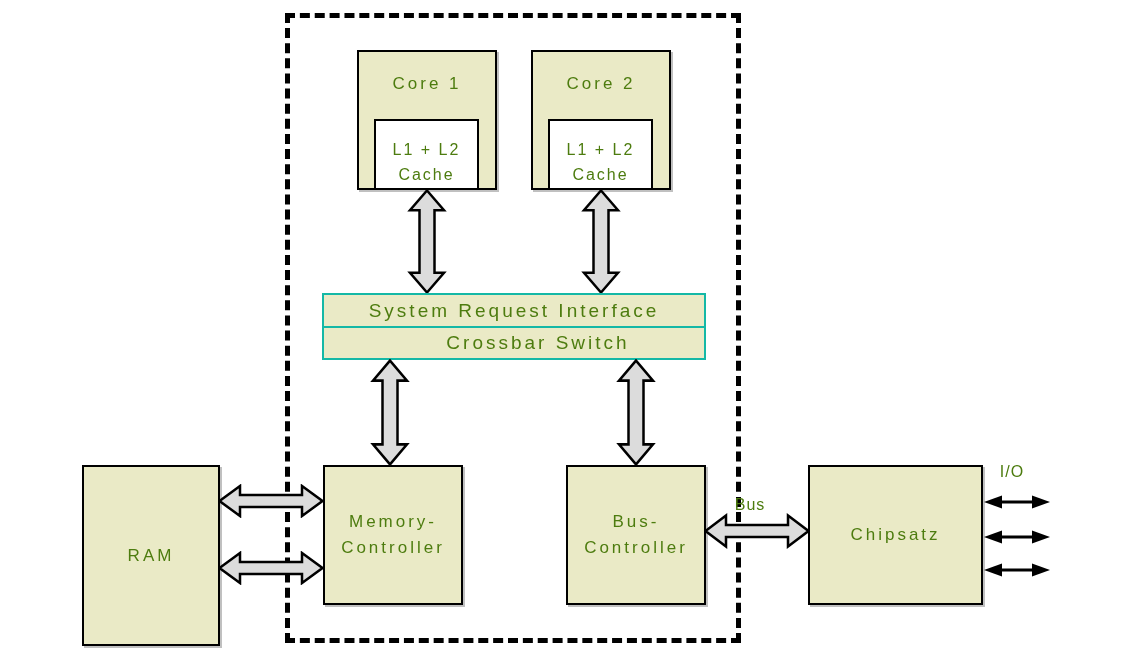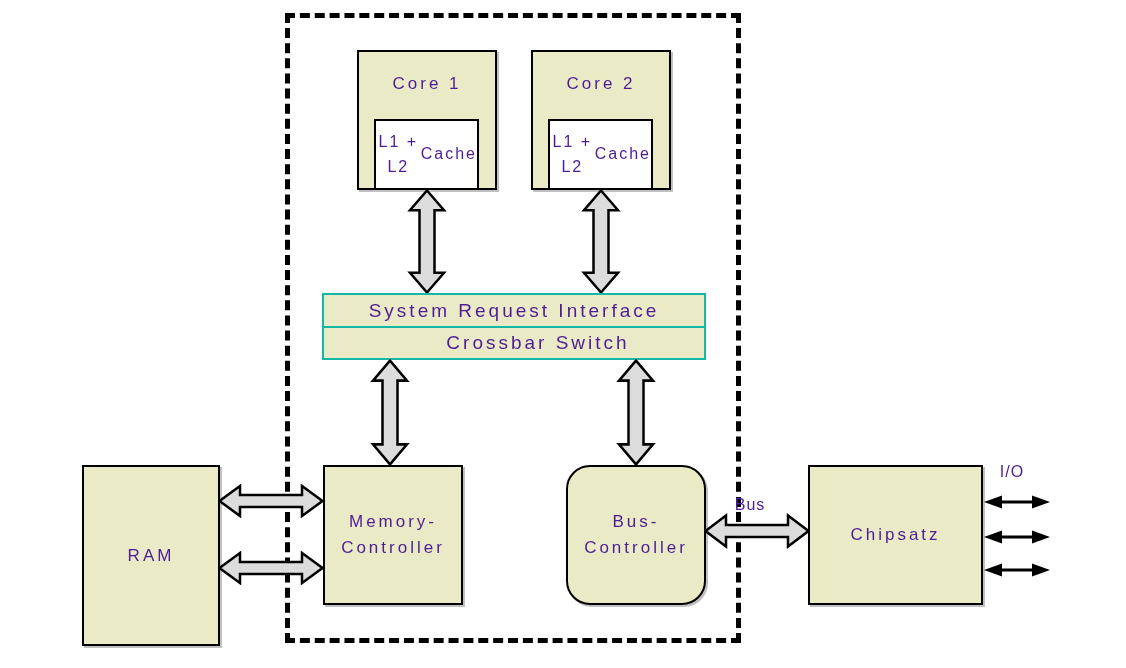--- a/index.html
+++ b/index.html
@@ -6,21 +6,21 @@
     margin: 0;
     padding: 0;
     background: #ffffff;
   }
   .canvas {
     position: relative;
     width: 1126px;
     height: 668px;
     background: #ffffff;
     font-family: "Liberation Sans", "DejaVu Sans", sans-serif;
-    color: #4c1d95;
+    color: #4d7c0f;
     overflow: hidden;
   }
 
   
   .die-boundary {
     position: absolute;
     left: 285px;
     top: 13px;
     width: 456px;
     height: 630px;
@@ -56,22 +56,22 @@
   .cache-box {
     position: absolute;
     left: 15px;
     bottom: -2px;
     width: 105px;
     height: 71px;
     box-sizing: border-box;
     background: #ffffff;
     border: 2px solid #000000;
     display: flex;
-    flex-direction: row;
-    justify-content: space-between;
+    flex-direction: column;
+    justify-content: flex-end;
     align-items: center;
     font-size: 16px;
     letter-spacing: 2px;
     line-height: 1.55;
   }
 
   
   .bar {
     position: absolute;
     box-sizing: border-box;
@@ -151,21 +151,21 @@
     <polygon points="1.5,17 22,2 22,11 84,11 84,2 104.5,17 84,32 84,23 22,23 22,32" fill="#dcdcdc" stroke="#000000" stroke-width="2.5"></polygon>
   </svg>
 
   <div class="node" style="left:323px; top:465px; width:140px; height:140px;">
     <div class="center-label">
       <span>Memory-</span><br>
       <span>Controller</span>
     </div>
   </div>
 
-  <div class="node" style="left:566px; top:465px; width:140px; height:140px;border-radius:24px;">
+  <div class="node" style="left:566px; top:465px; width:140px; height:140px;">
     <div class="center-label">
       <span>Bus-</span><br>
       <span>Controller</span>
     </div>
   </div>
 
   <svg class="arrow" style="left:704px; top:513px;" width="106" height="36" viewBox="0 0 106 36" preserveAspectRatio="none">
     <polygon points="1.5,18 22,2.5 22,12 84,12 84,2.5 104.5,18 84,33.5 84,24 22,24 22,33.5" fill="#dcdcdc" stroke="#000000" stroke-width="2.5"></polygon>
   </svg>
   <div class="float-label" style="left:725px; top:496px; width:50px;">Bus</div>

